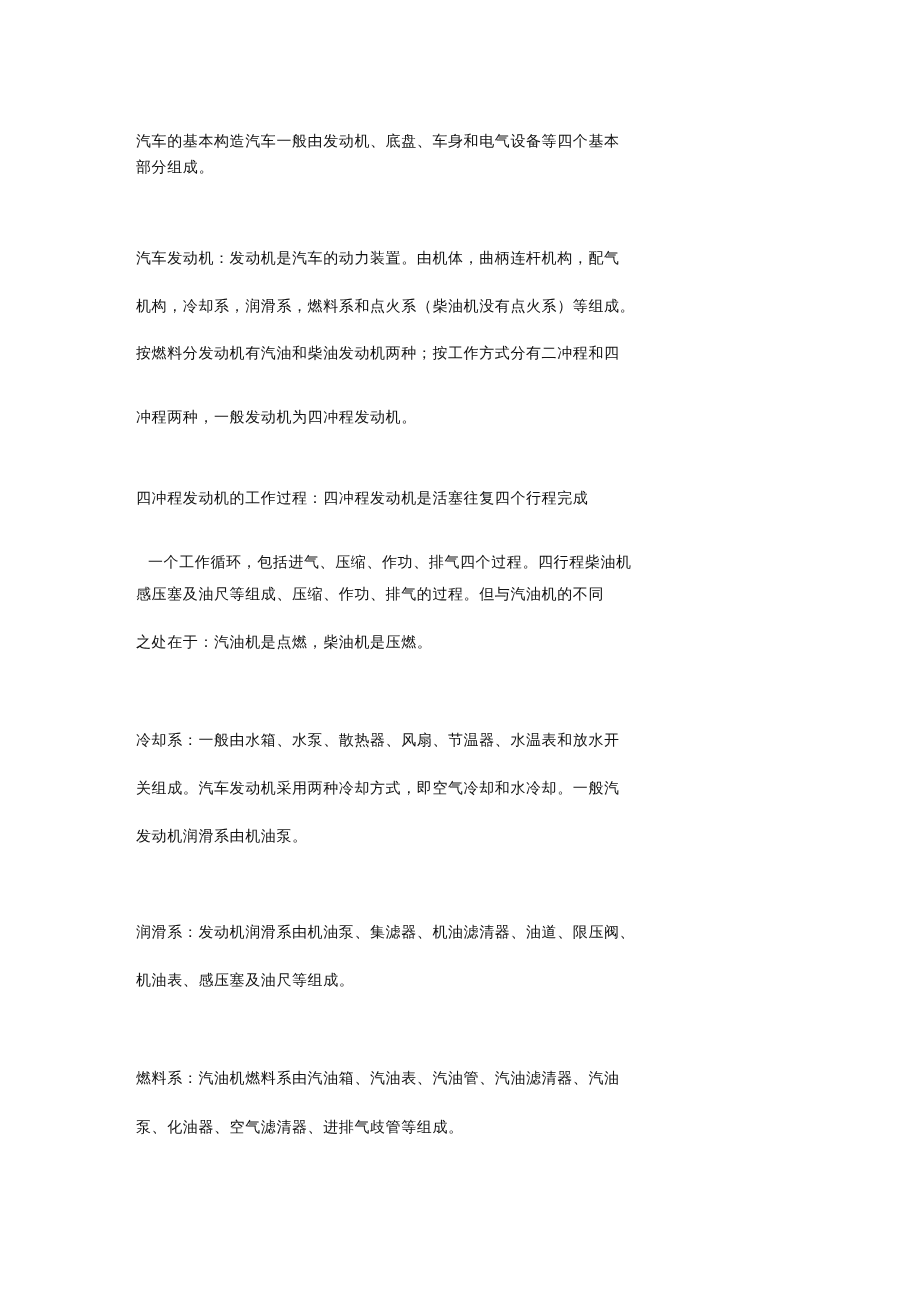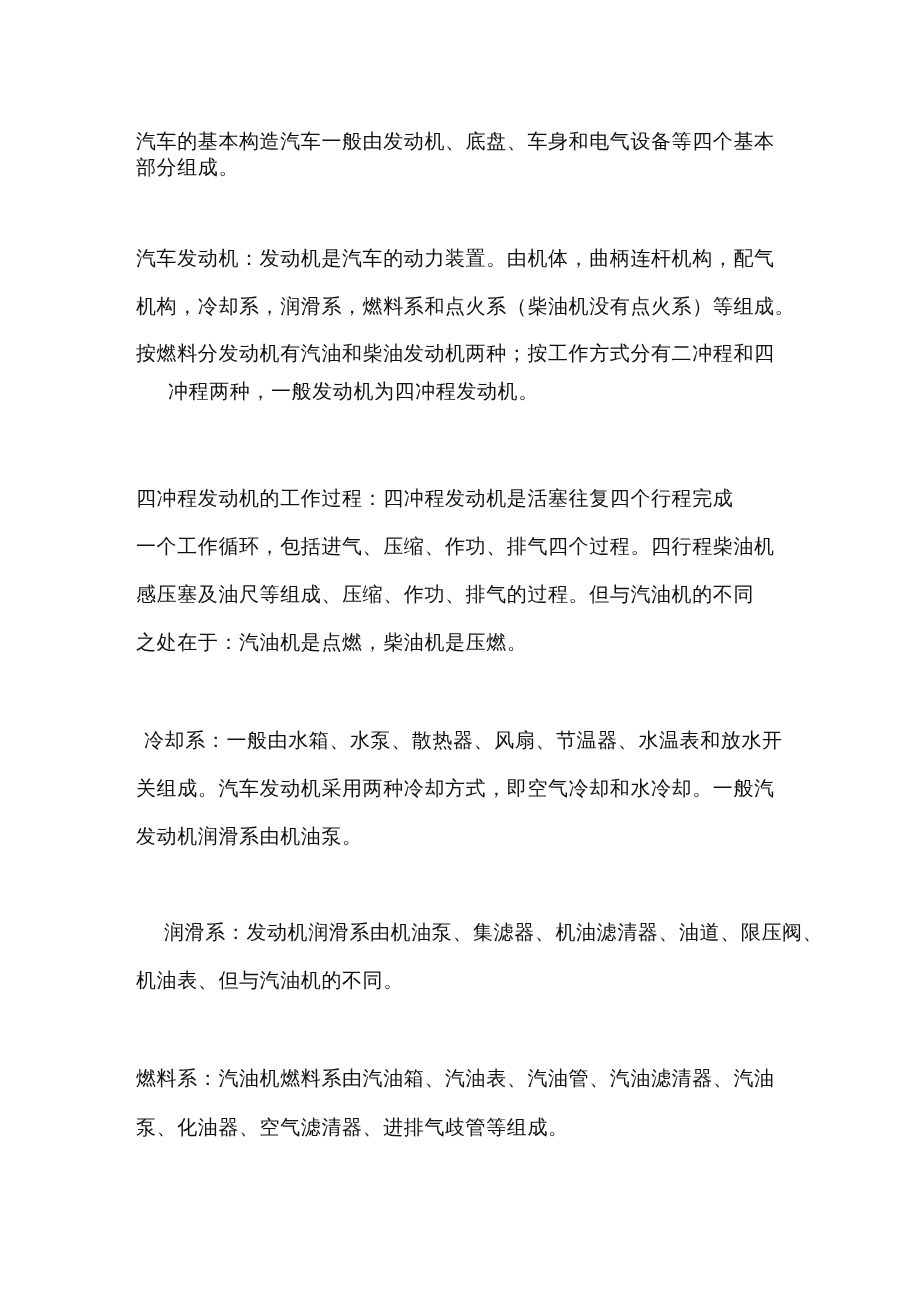--- a/index.html
+++ b/index.html
@@ -17,59 +17,59 @@
   }
   .page {
     position: absolute;
     left: 0; top: 0;
     width: 920px;
     height: 1303px;
   }
   .line {
     position: absolute;
     left: 136px;
-    font-size: 20px;
+    font-size: 15px;
     line-height: 24px;
     white-space: nowrap;
     letter-spacing: 0.6px;
   }
 </style>
 </head>
 <body>
 
 <div class="page">
 
   <div>
     <div class="line" style="top:129px;">汽车的基本构造汽车一般由发动机、底盘、车身和电气设备等四个基本</div>
     <div class="line" style="top:155px;">部分组成。</div>
   </div>
 
   <div>
     <div class="line" style="top:246px;text-align:right;">汽车发动机：发动机是汽车的动力装置。由机体，曲柄连杆机构，配气</div>
     <div class="line" style="top:294px;text-align:right;">机构，冷却系，润滑系，燃料系和点火系（柴油机没有点火系）等组成。</div>
     <div class="line" style="top:341px;">按燃料分发动机有汽油和柴油发动机两种；按工作方式分有二冲程和四</div>
-    <div class="line" style="top:379px;margin-left:32px;">冲程两种，一般发动机为四冲程发动机。</div>
+    <div class="line" style="top:405px;">冲程两种，一般发动机为四冲程发动机。</div>
   </div>
 
   <div>
     <div class="line" style="top:486px;">四冲程发动机的工作过程：四冲程发动机是活塞往复四个行程完成</div>
-    <div class="line" style="top:534px;">一个工作循环，包括进气、压缩、作功、排气四个过程。四行程柴油机</div>
+    <div class="line" style="top:550px;margin-left:12px;">一个工作循环，包括进气、压缩、作功、排气四个过程。四行程柴油机</div>
     <div class="line" style="top:582px;">感压塞及油尺等组成、压缩、作功、排气的过程。但与汽油机的不同</div>
     <div class="line" style="top:630px;">之处在于：汽油机是点燃，柴油机是压燃。</div>
   </div>
 
   <div>
-    <div class="line" style="top:728px;margin-left:8px;">冷却系：一般由水箱、水泵、散热器、风扇、节温器、水温表和放水开</div>
+    <div class="line" style="top:728px;">冷却系：一般由水箱、水泵、散热器、风扇、节温器、水温表和放水开</div>
     <div class="line" style="top:776px;">关组成。汽车发动机采用两种冷却方式，即空气冷却和水冷却。一般汽</div>
     <div class="line" style="top:824px;">发动机润滑系由机油泵。</div>
   </div>
 
   <div>
-    <div class="line" style="top:920px;margin-left:28px;">润滑系：发动机润滑系由机油泵、集滤器、机油滤清器、油道、限压阀、</div>
-    <div class="line" style="top:968px;">机油表、但与汽油机的不同。</div>
+    <div class="line" style="top:920px;">润滑系：发动机润滑系由机油泵、集滤器、机油滤清器、油道、限压阀、</div>
+    <div class="line" style="top:968px;">机油表、感压塞及油尺等组成。</div>
   </div>
 
   <div>
     <div class="line" style="top:1066px;">燃料系：汽油机燃料系由汽油箱、汽油表、汽油管、汽油滤清器、汽油</div>
     <div class="line" style="top:1115px;">泵、化油器、空气滤清器、进排气歧管等组成。</div>
   </div>
 
 </div>
 
 </body></html>

